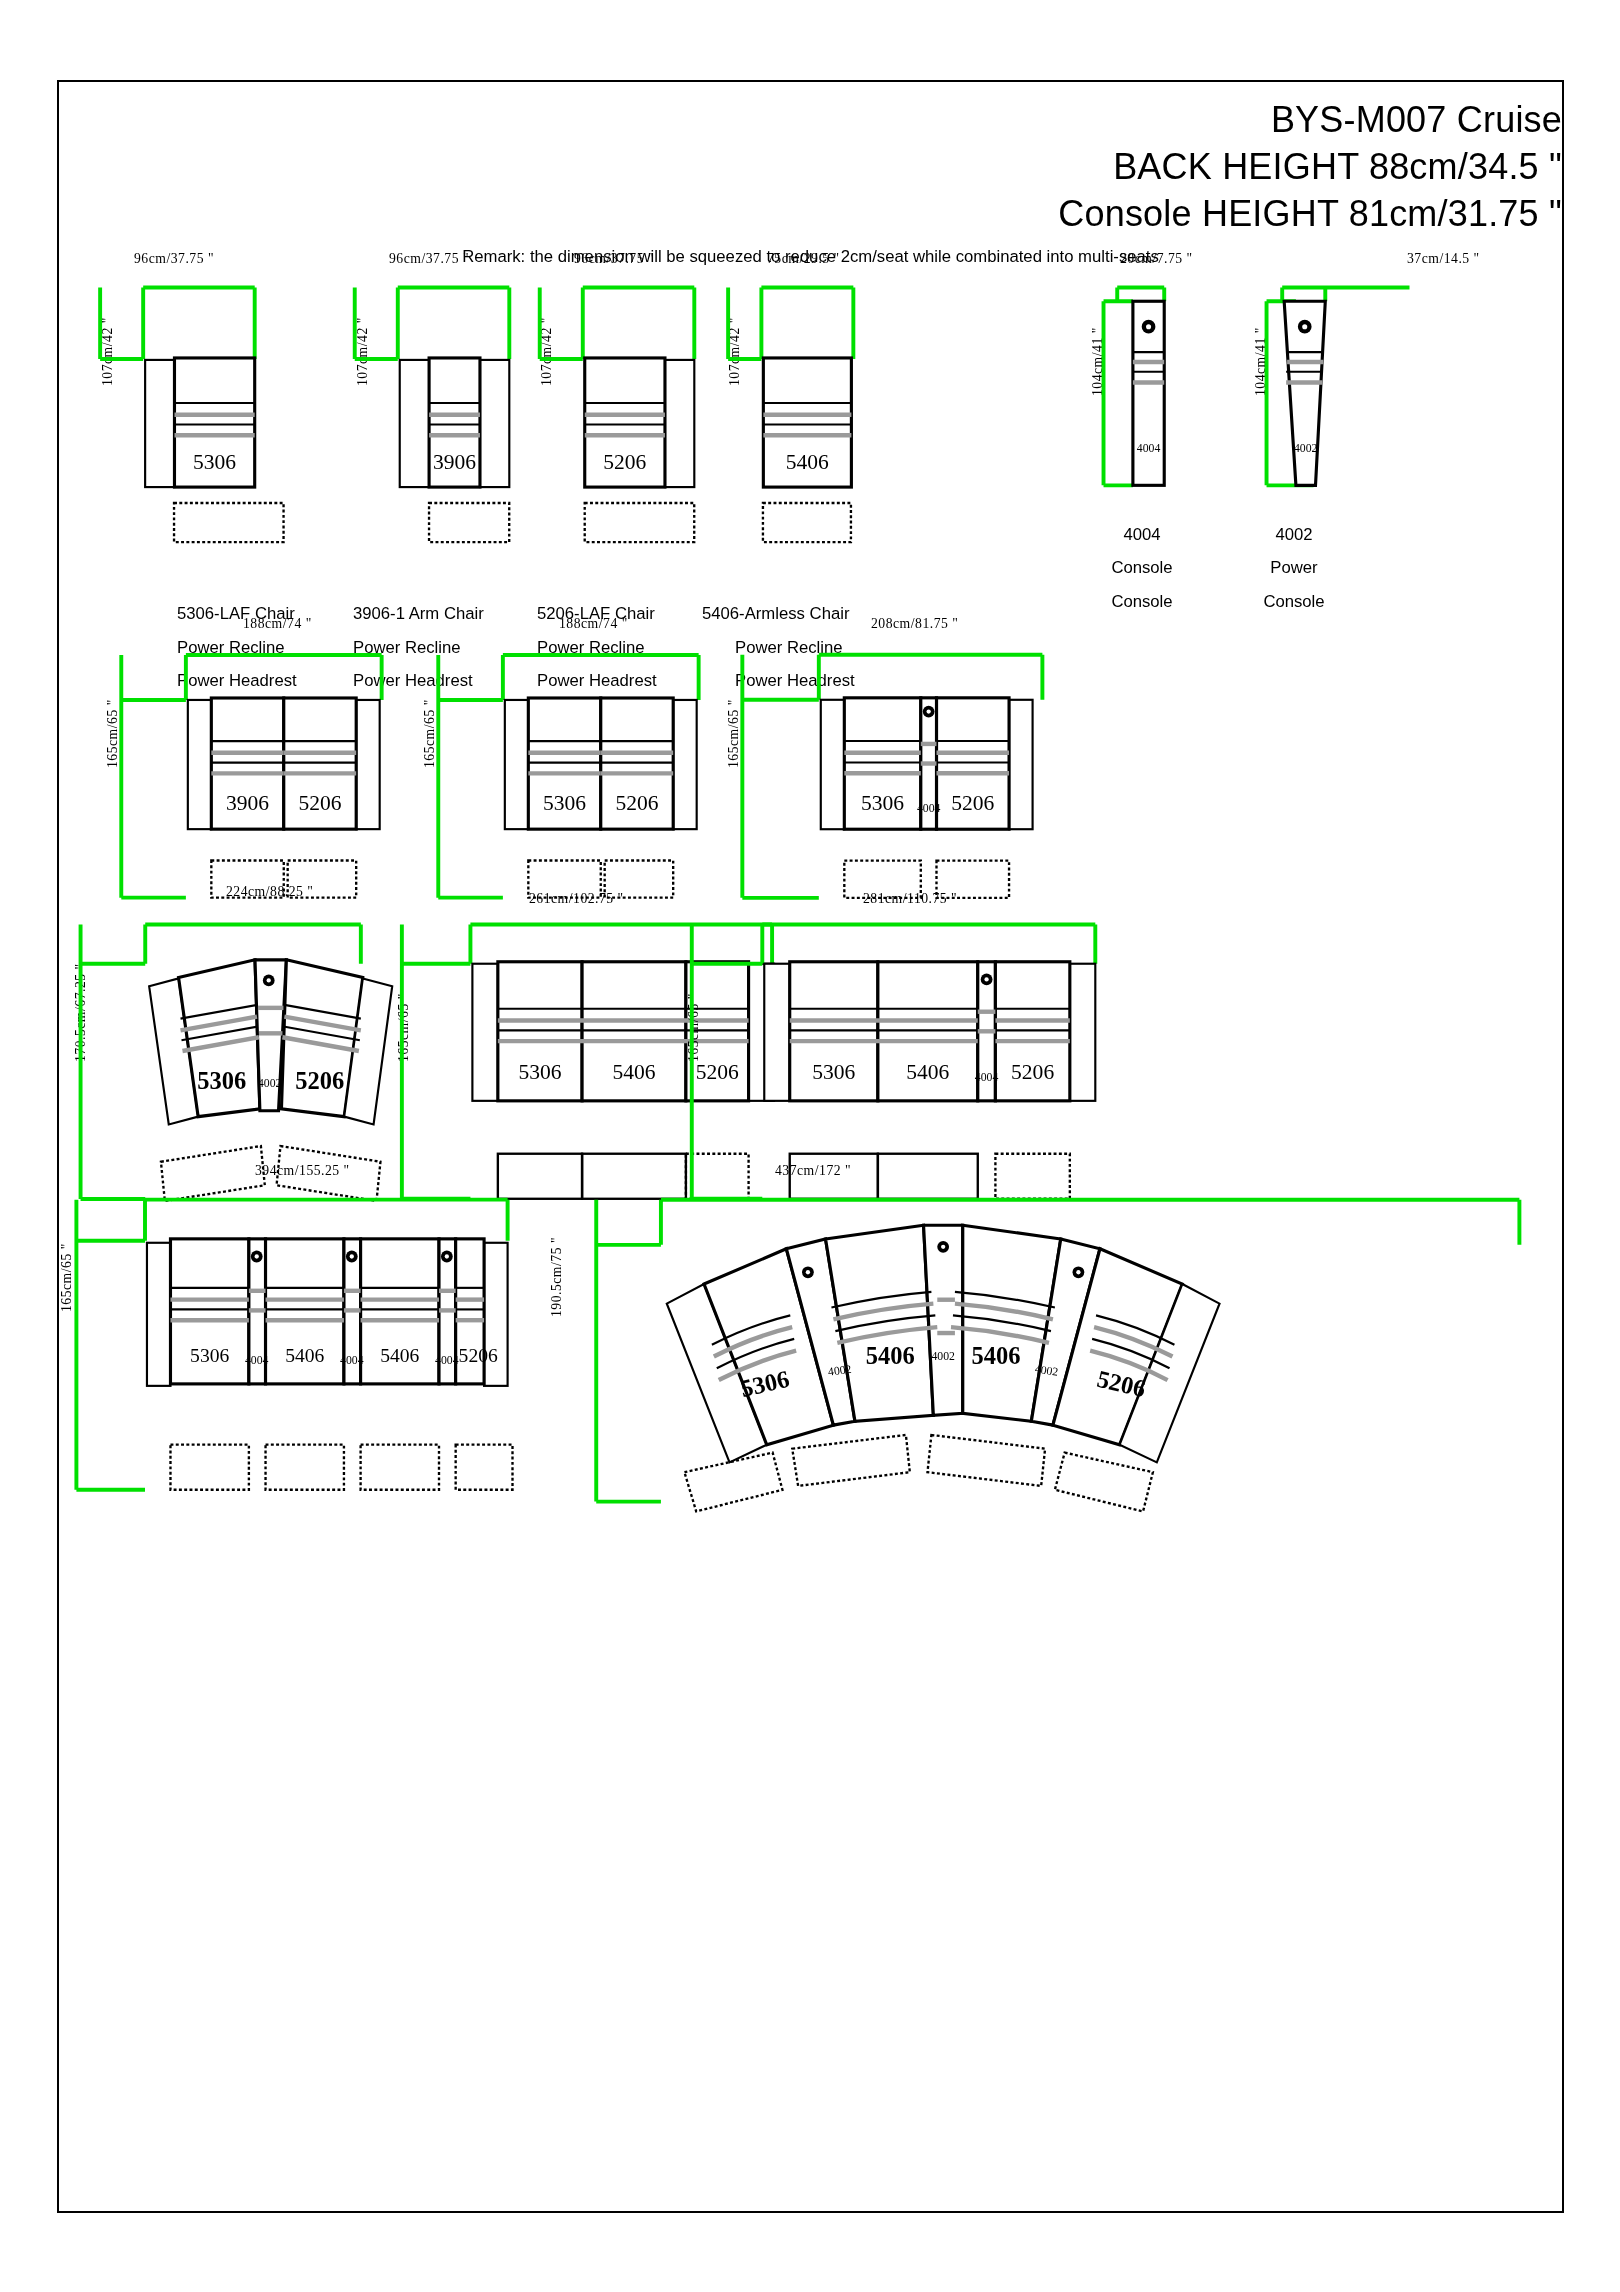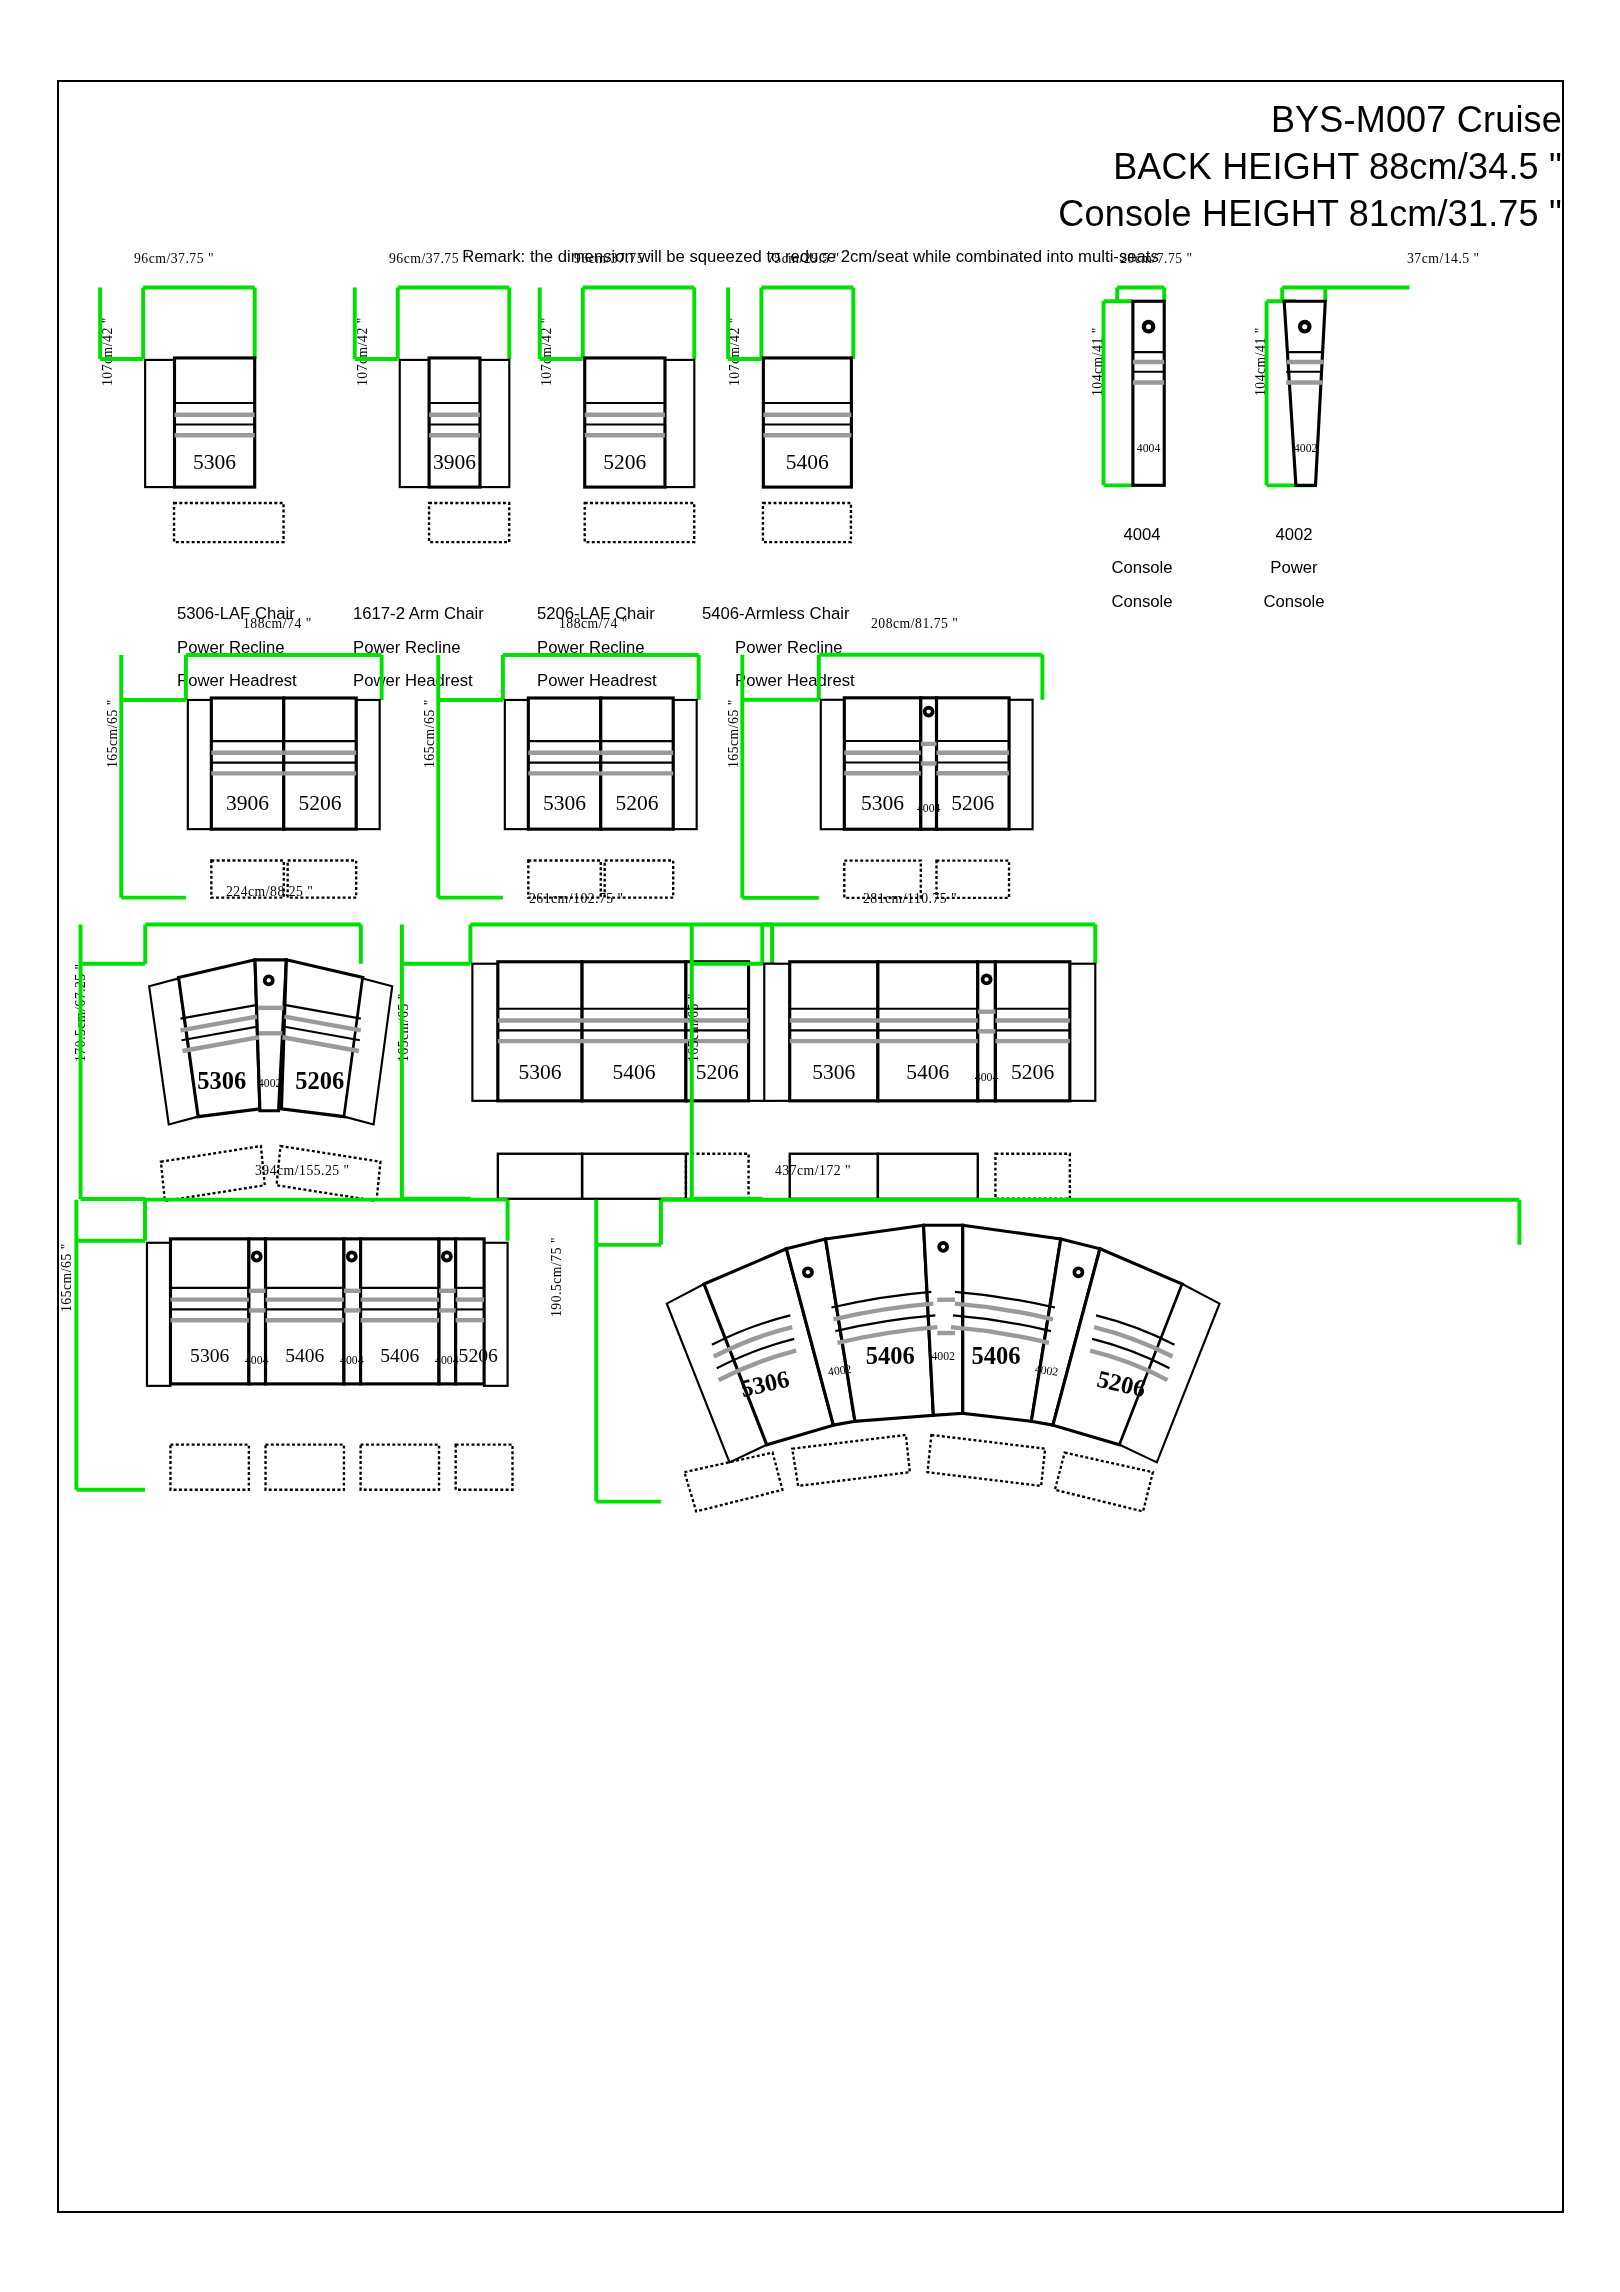--- a/index.html
+++ b/index.html
@@ -72,21 +72,21 @@
     <rect class="seat" x="88" y="94" width="52" height="132"></rect>
     <line class="lin" x1="88" y1="140" x2="140" y2="140"></line>
     <line class="gry" x1="88" y1="152" x2="140" y2="152"></line>
     <line class="lin" x1="88" y1="162" x2="140" y2="162"></line>
     <line class="gry" x1="88" y1="173" x2="140" y2="173"></line>
     <text class="cnum" x="114" y="208">3906</text>
   </svg>
   <svg style="left:284px;top:417px;" width="176" height="49" viewBox="0 0 180 50">
     <rect class="ott" x="88" y="4" width="82" height="40"></rect>
   </svg>
-  <div class="t cap" style="left:294px;top:519px;">1617-2 Arm Chair</div>
+  <div class="t cap" style="left:294px;top:519px;">3906-1 Arm Chair</div>
   <div class="t cap" style="left:294px;top:553px;">Power Recline</div>
   <div class="t cap" style="left:294px;top:586px;">Power Headrest</div>
 
   <div class="t dim" style="left:515px;top:169px;">96cm/37.75 "</div>
   <div class="t dim-v" style="left:480px;top:304px;">107cm/42 "</div>
   <svg style="left:469px;top:184px;" width="225" height="225" viewBox="0 0 230 230">
     <path class="gl" d="M12,22 L12,95 M12,95 L56,95 M56,95 L56,22 M56,22 L170,22 M170,22 L170,95"></path>
     <rect class="arm" x="140" y="96" width="30" height="130"></rect>
     <rect class="seat" x="58" y="94" width="82" height="132"></rect>
     <line class="lin" x1="58" y1="140" x2="140" y2="140"></line>

